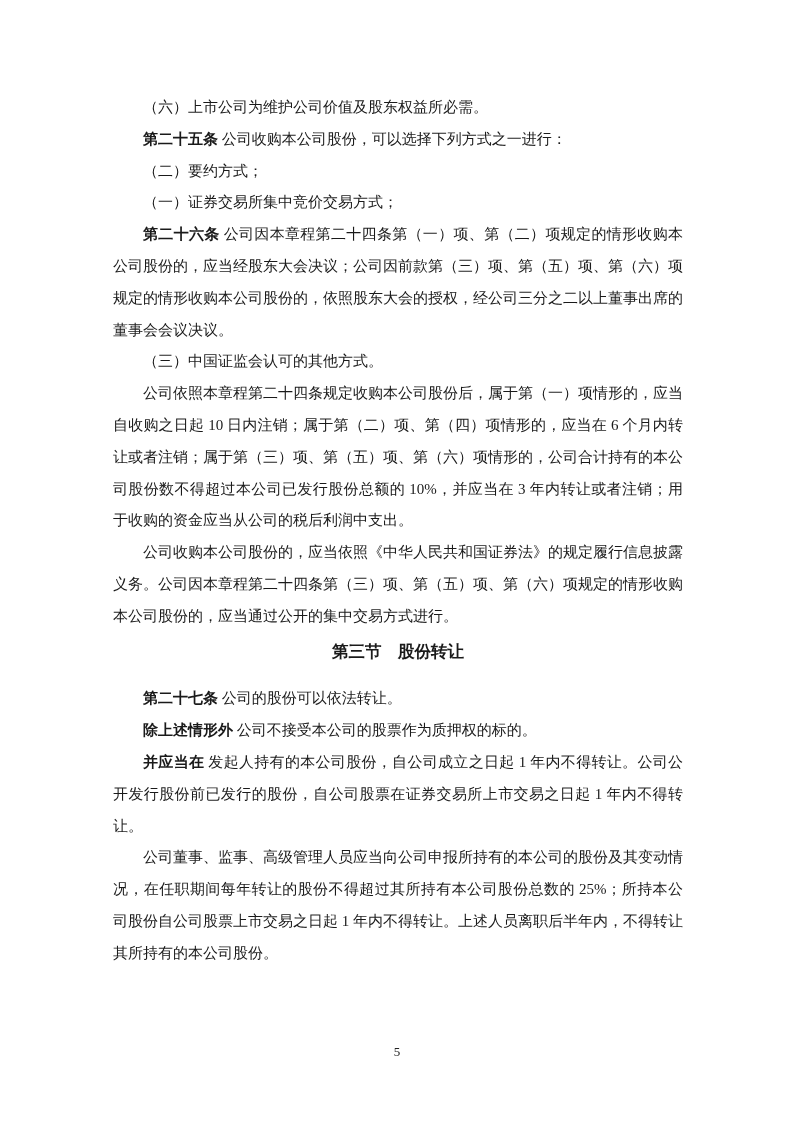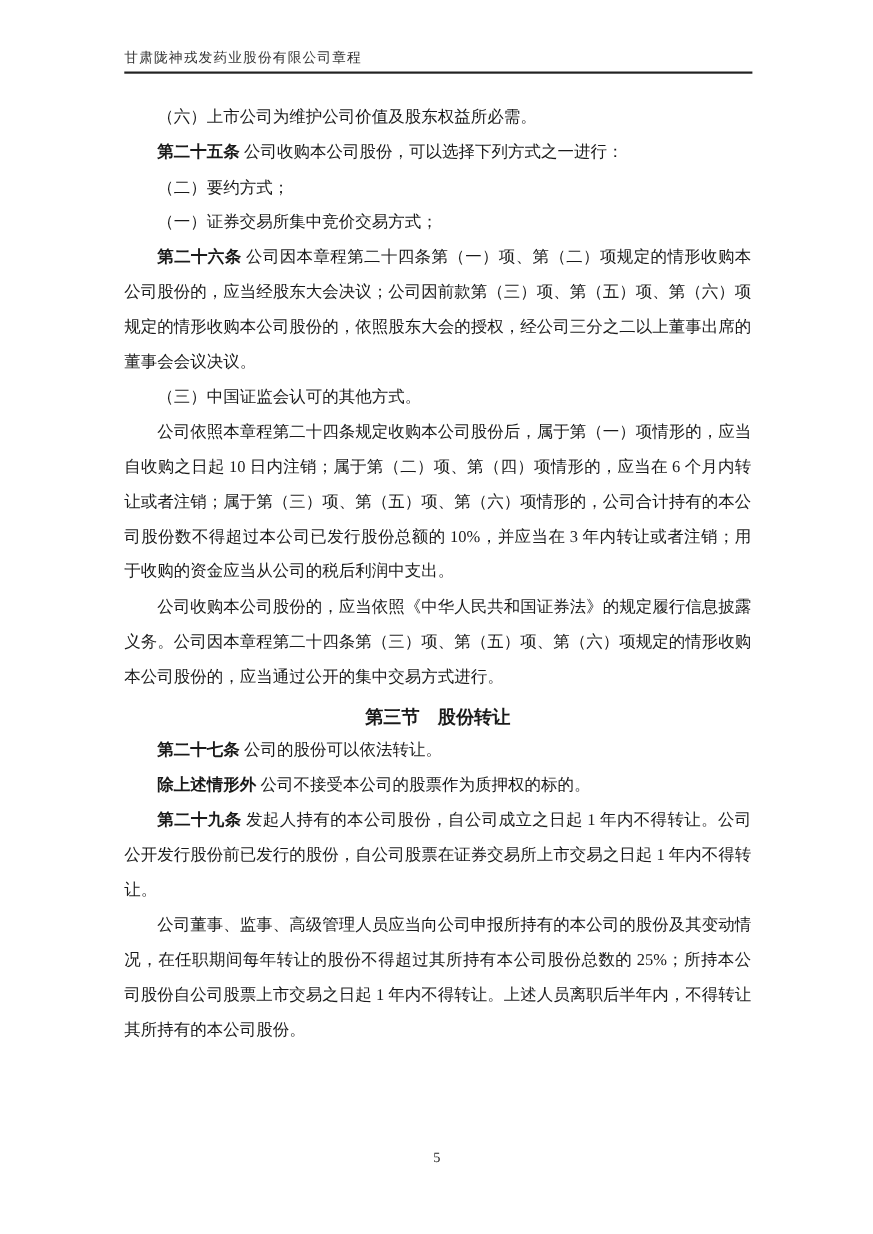--- a/index.html
+++ b/index.html
@@ -40,53 +40,50 @@
     text-indent: 2em;
     word-break: break-all;
   }
   .para b { font-weight: bold; }
   .heading {
     text-align: center;
     text-indent: 0;
     font-weight: bold;
     font-size: 16.5px;
     margin-top: 3px;
-    margin-bottom: 0;
+    margin-bottom: 16px;
     word-break: keep-all;
   }
   .footer {
     position: absolute;
     bottom: 62px;
     left: 0;
     width: 100%;
     text-align: center;
     font-size: 13px;
     color: #222222;
   }
 </style>
 </head>
 <body>
 
 <div class="page">
-  <div class="header">
-    <span>甘肃陇神戎发药业股份有限公司章程</span>
-  </div>
 
   <div class="doc-body" id="doc-body">
       <p class="para">（六）上市公司为维护公司价值及股东权益所必需。</p>
       <p class="para"><b>第二十五条</b> 公司收购本公司股份，可以选择下列方式之一进行：</p>
       <p class="para">（二）要约方式；</p>
       <p class="para">（一）证券交易所集中竞价交易方式；</p>
       <p class="para"><b>第二十六条</b> 公司因本章程第二十四条第（一）项、第（二）项规定的情形收购本公司股份的，应当经股东大会决议；公司因前款第（三）项、第（五）项、第（六）项规定的情形收购本公司股份的，依照股东大会的授权，经公司三分之二以上董事出席的董事会会议决议。</p>
       <p class="para">（三）中国证监会认可的其他方式。</p>
       <p class="para">公司依照本章程第二十四条规定收购本公司股份后，属于第（一）项情形的，应当自收购之日起 10 日内注销；属于第（二）项、第（四）项情形的，应当在 6 个月内转让或者注销；属于第（三）项、第（五）项、第（六）项情形的，公司合计持有的本公司股份数不得超过本公司已发行股份总额的 10%，并应当在 3 年内转让或者注销；用于收购的资金应当从公司的税后利润中支出。</p>
       <p class="para">公司收购本公司股份的，应当依照《中华人民共和国证券法》的规定履行信息披露义务。公司因本章程第二十四条第（三）项、第（五）项、第（六）项规定的情形收购本公司股份的，应当通过公开的集中交易方式进行。</p>
       <p class="heading">第三节　股份转让</p>
       <p class="para"><b>第二十七条</b> 公司的股份可以依法转让。</p>
       <p class="para"><b>除上述情形外</b> 公司不接受本公司的股票作为质押权的标的。</p>
-      <p class="para"><b>第二十九条</b> 发起人持有的本公司股份，自公司成立之日起 1 年内不得转让。公司公开发行股份前已发行的股份，自公司股票在证券交易所上市交易之日起 1 年内不得转让。</p>
+      <p class="para"><b>并应当在</b> 发起人持有的本公司股份，自公司成立之日起 1 年内不得转让。公司公开发行股份前已发行的股份，自公司股票在证券交易所上市交易之日起 1 年内不得转让。</p>
       <p class="para">公司董事、监事、高级管理人员应当向公司申报所持有的本公司的股份及其变动情况，在任职期间每年转让的股份不得超过其所持有本公司股份总数的 25%；所持本公司股份自公司股票上市交易之日起 1 年内不得转让。上述人员离职后半年内，不得转让其所持有的本公司股份。</p>
     </div>
 
   <div class="footer">
     <span>5</span>
   </div>
 </div>
 
 </body></html>

